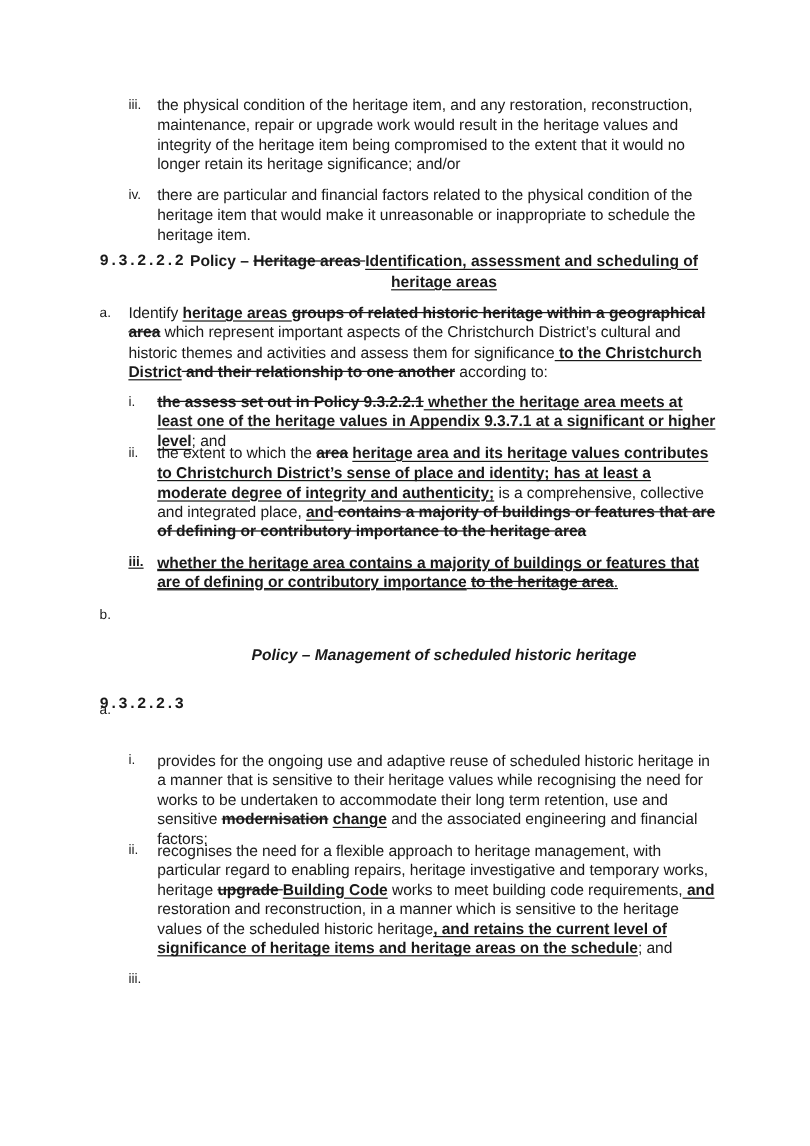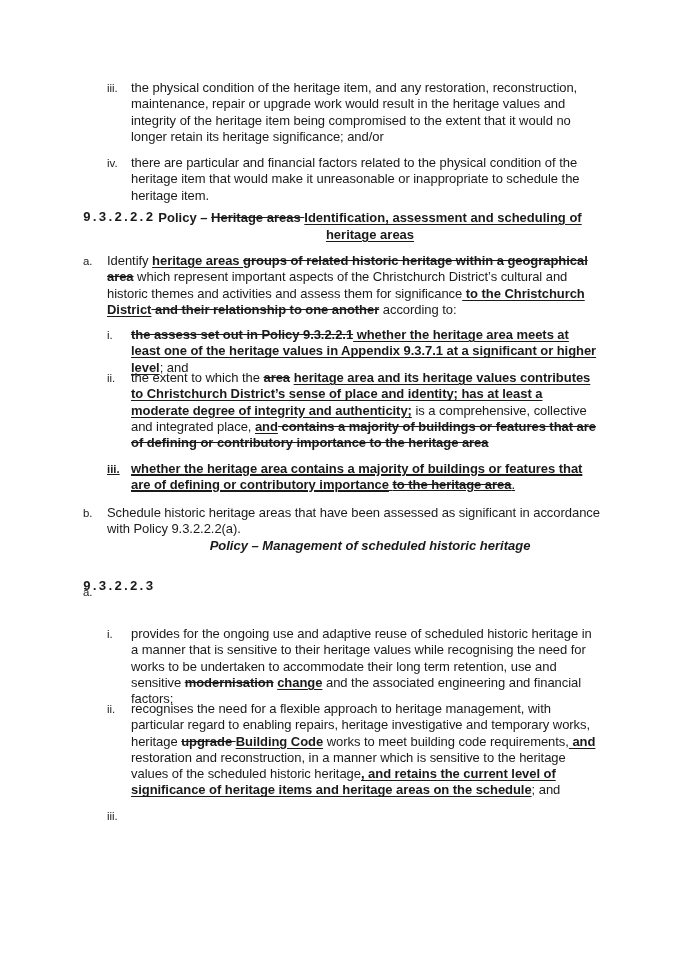--- a/index.html
+++ b/index.html
@@ -44,21 +44,20 @@
   <span class="num" style="left:107px; top:327px;">i.</span>
   <div class="item" style="left:131px; top:327px; width:466px;"><span class="del">the assess set out in Policy 9.3.2.2.1</span><span class="ins"> whether the heritage area meets at least one of the heritage values in Appendix 9.3.7.1 at a significant or higher level</span><span>; and</span></div>
 
   <span class="num" style="left:107px; top:370px;">ii.</span>
   <div class="item" style="left:131px; top:370px; width:466px;"><span>the extent to which the </span><span class="del">area</span><span> </span><span class="ins">heritage area and its heritage values contributes to Christchurch District’s sense of place and identity; has at least a moderate degree of integrity and authenticity;</span><span> is a comprehensive, collective and integrated place, </span><span class="ins">and</span><span class="del"> contains a majority of buildings or features that are of defining or contributory importance to the heritage area</span></div>
 
   <span class="num ins-num" style="left:107px; top:461px;">iii.</span>
   <div class="item" style="left:131px; top:461px; width:466px;text-decoration:underline;"><span class="ins">whether the heritage area contains a majority of buildings or features that are of defining or contributory importance</span><span> </span><span class="del">to the heritage area</span><span>.</span></div>
 
   <span class="num" style="left:83px; top:505px;">b.</span>
-  <div class="item" style="left:107px; top:505px; width:495px;"><span>Schedule historic heritage areas that have been assessed as significant in accordance with Policy 9.3.2.2.2(a).</span></div>
 
   <span class="hnum" style="left:83px; top:557px;margin-top:21px;">9.3.2.2.3</span>
   <div class="heading" style="left:155px; top:537px; width:430px;font-style:italic;">Policy – Management of scheduled historic heritage</div>
 
   <span class="num" style="left:83px; top:584px;">a.</span>
 
   <span class="num" style="left:107px; top:626px;">i.</span>
   <div class="item" style="left:131px; top:626px; width:470px;"><span>provides for the ongoing use and adaptive reuse of scheduled historic heritage in a manner that is sensitive to their heritage values while recognising the need for works to be undertaken to accommodate their long term retention, use and sensitive </span><span class="del">modernisation</span><span> </span><span class="ins">change</span><span> and the associated engineering and financial factors;</span></div>
 
   <span class="num" style="left:107px; top:701px;">ii.</span>

